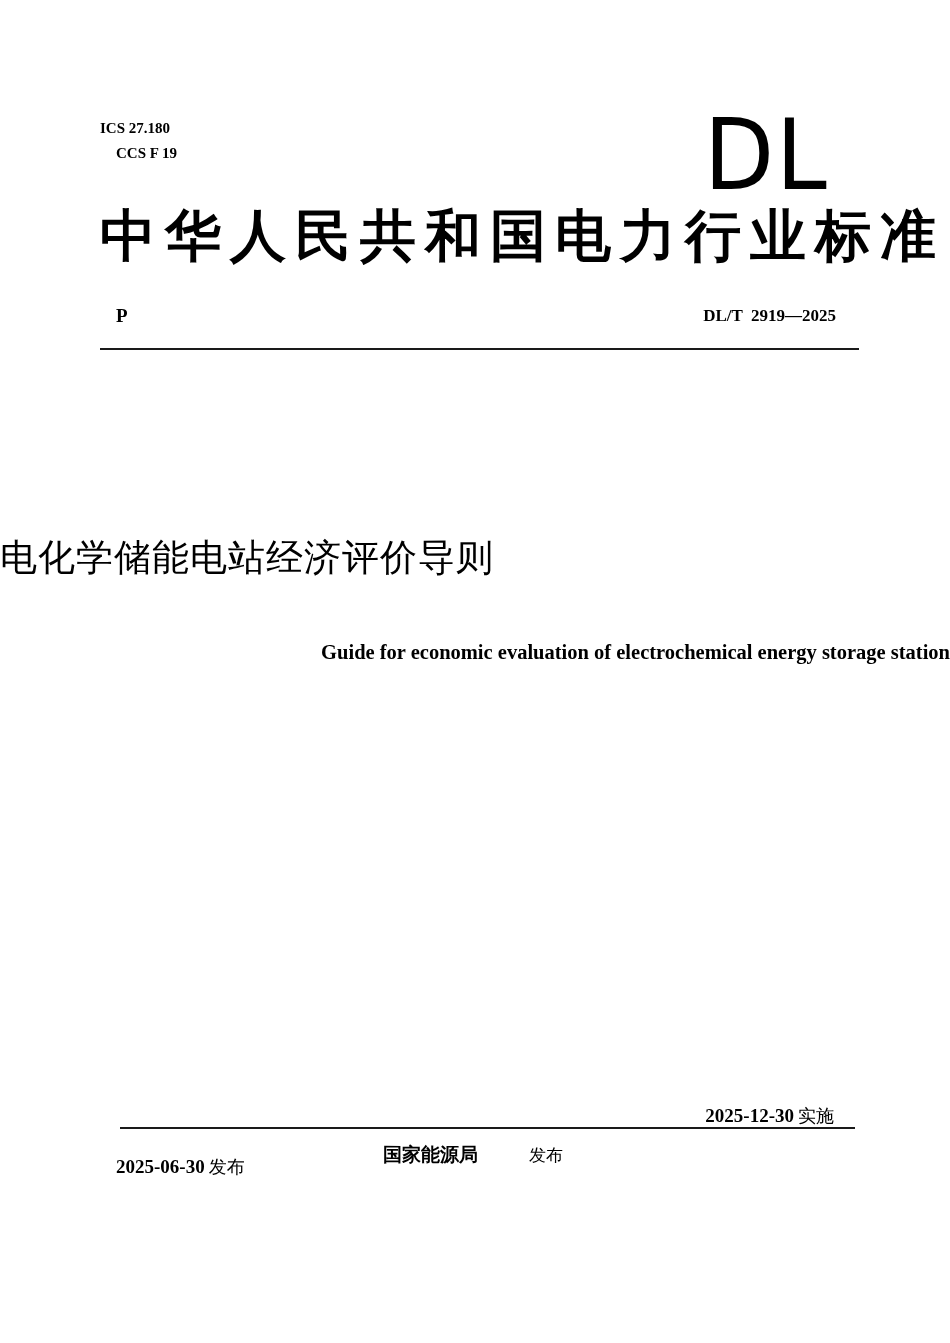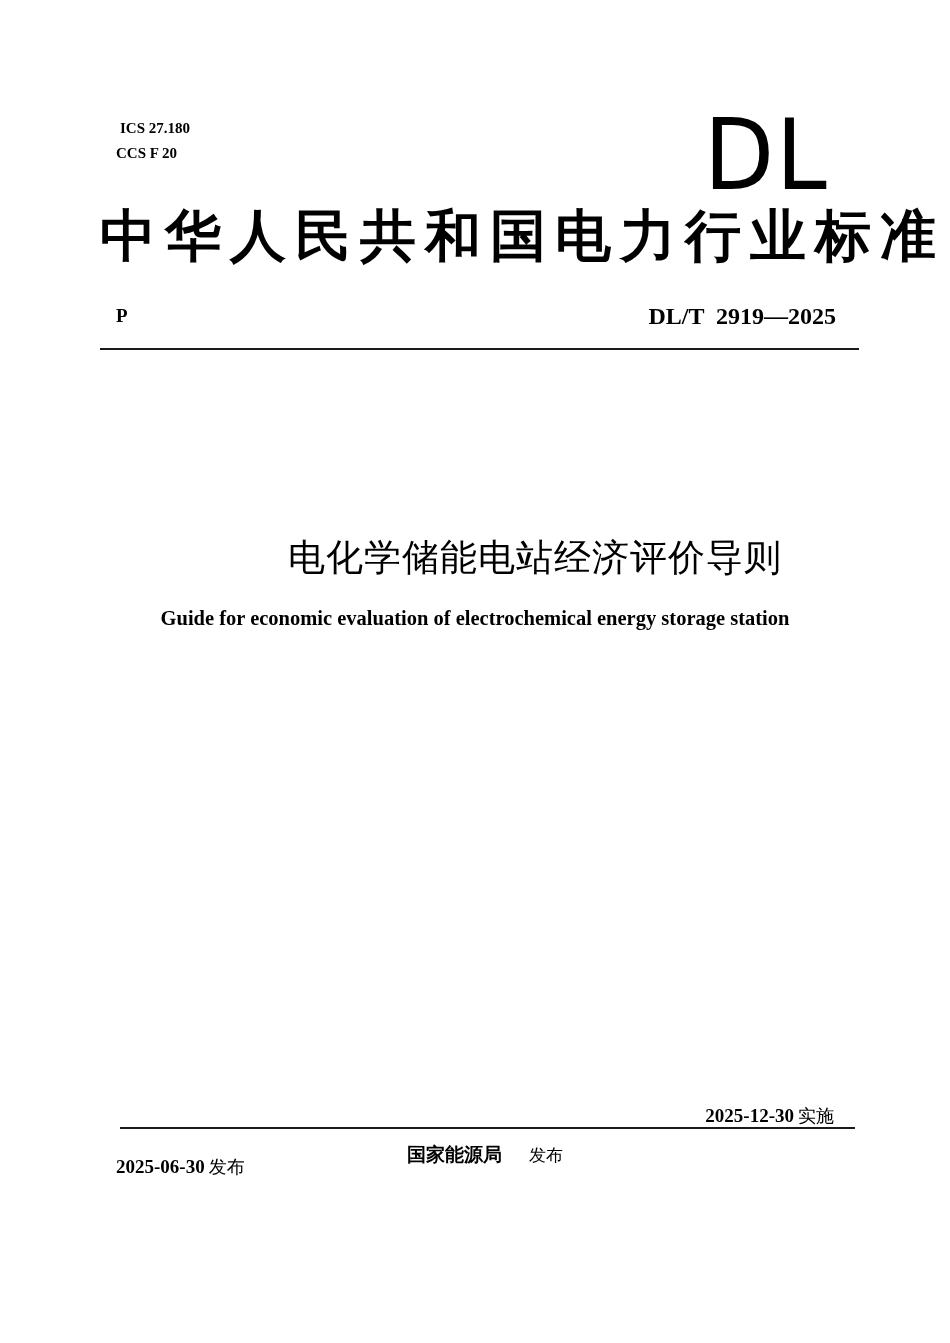--- a/index.html
+++ b/index.html
@@ -1,50 +1,50 @@
 <!DOCTYPE html>
 <html><head>
 <meta charset="utf-8">
 <style>
   html, body { margin: 0; padding: 0; background: #ffffff; }
   body { width: 950px; height: 1343px; position: relative; overflow: hidden; color: #000; }
   .abs { position: absolute; }
   .serif-b { font-family: "Liberation Serif", "DejaVu Serif", serif; font-weight: bold; }
   .sans { font-family: "DejaVu Sans", "Liberation Sans", sans-serif; }
 
-  #ics { left: 120px; top: 119px; font-size: 15px; line-height: 18px; }
+  #ics { left: 100px; top: 119px; font-size: 15px; line-height: 18px; }
   #ccs { left: 116px; top: 144px; font-size: 15px; line-height: 18px; }
 
   #dl-logo { left: 704px; top: 105px; font-size: 98px; line-height: 100px; letter-spacing: 2px; font-family: "DejaVu Sans", "Liberation Sans", sans-serif; font-weight: normal; transform: scaleX(0.93); transform-origin: left top; }
 
   #industry-title { left: 100px; top: 207px; width: 760px; font-size: 56px; line-height: 56px; font-weight: bold; letter-spacing: 9px; white-space: nowrap; font-family: "DejaVu Serif", "Liberation Serif", serif; }
 
   #classification { left: 116px; top: 304px; font-size: 19px; line-height: 24px; }
-  #std-number { right: 114px; top: 304px; font-size: 24px; line-height: 24px; white-space: nowrap; }
+  #std-number { right: 114px; top: 304px; font-size: 17px; line-height: 24px; white-space: nowrap; }
 
   #rule-top { left: 100px; top: 348px; width: 759px; height: 2px; background: #1a1a1a; }
 
-  #cn-title { left: 0; width: 782px; top: 532px; text-align: right; font-size: 37px; line-height: 52px; letter-spacing: 1px; }
+  #cn-title { left: 0; width: 782px; top: 532px; text-align: left; font-size: 37px; line-height: 52px; letter-spacing: 1px; }
 
-  #en-title { left: 0; width: 950px; top: 604px; text-align: center; font-size: 20.5px; line-height: 28px; white-space: nowrap; }
+  #en-title { left: 0; width: 950px; top: 638px; text-align: right; font-size: 20.5px; line-height: 28px; white-space: nowrap; }
 
   #issue-date { left: 116px; top: 1154px; font-size: 19px; line-height: 26px; white-space: nowrap; }
   #impl-date { right: 116px; top: 1093px; font-size: 19px; line-height: 26px; white-space: nowrap; margin-top: 10px; }
   .cn-suffix { font-family: "DejaVu Sans", "Liberation Sans", sans-serif; font-weight: normal; font-size: 18px; margin-left: 4px; }
 
   #rule-bottom { left: 120px; top: 1127px; width: 735px; height: 2px; background: #1a1a1a; }
 
-  #publisher { left: 383px; top: 1140px; font-size: 19px; line-height: 28px; font-weight: bold; white-space: nowrap; font-family: "DejaVu Serif", "Liberation Serif", serif; margin-left: 24px; }
+  #publisher { left: 383px; top: 1140px; font-size: 19px; line-height: 28px; font-weight: bold; white-space: nowrap; font-family: "DejaVu Serif", "Liberation Serif", serif; }
   #publish-label { left: 529px; top: 1142px; font-size: 17px; line-height: 26px; white-space: nowrap; }
 </style>
 </head>
 <body>
 
 <div class="abs serif-b" id="ics">ICS 27.180</div>
-<div class="abs serif-b" id="ccs">CCS F 20</div>
+<div class="abs serif-b" id="ccs">CCS F 19</div>
 
 <div class="abs" id="dl-logo">DL</div>
 
 <div class="abs" id="industry-title">中华人民共和国电力行业标准</div>
 
 <div class="abs serif-b" id="classification">P</div>
 <div class="abs serif-b" id="std-number" style="white-space: pre;">DL/T  2919—2025</div>
 
 <div class="abs" id="rule-top"></div>
 

